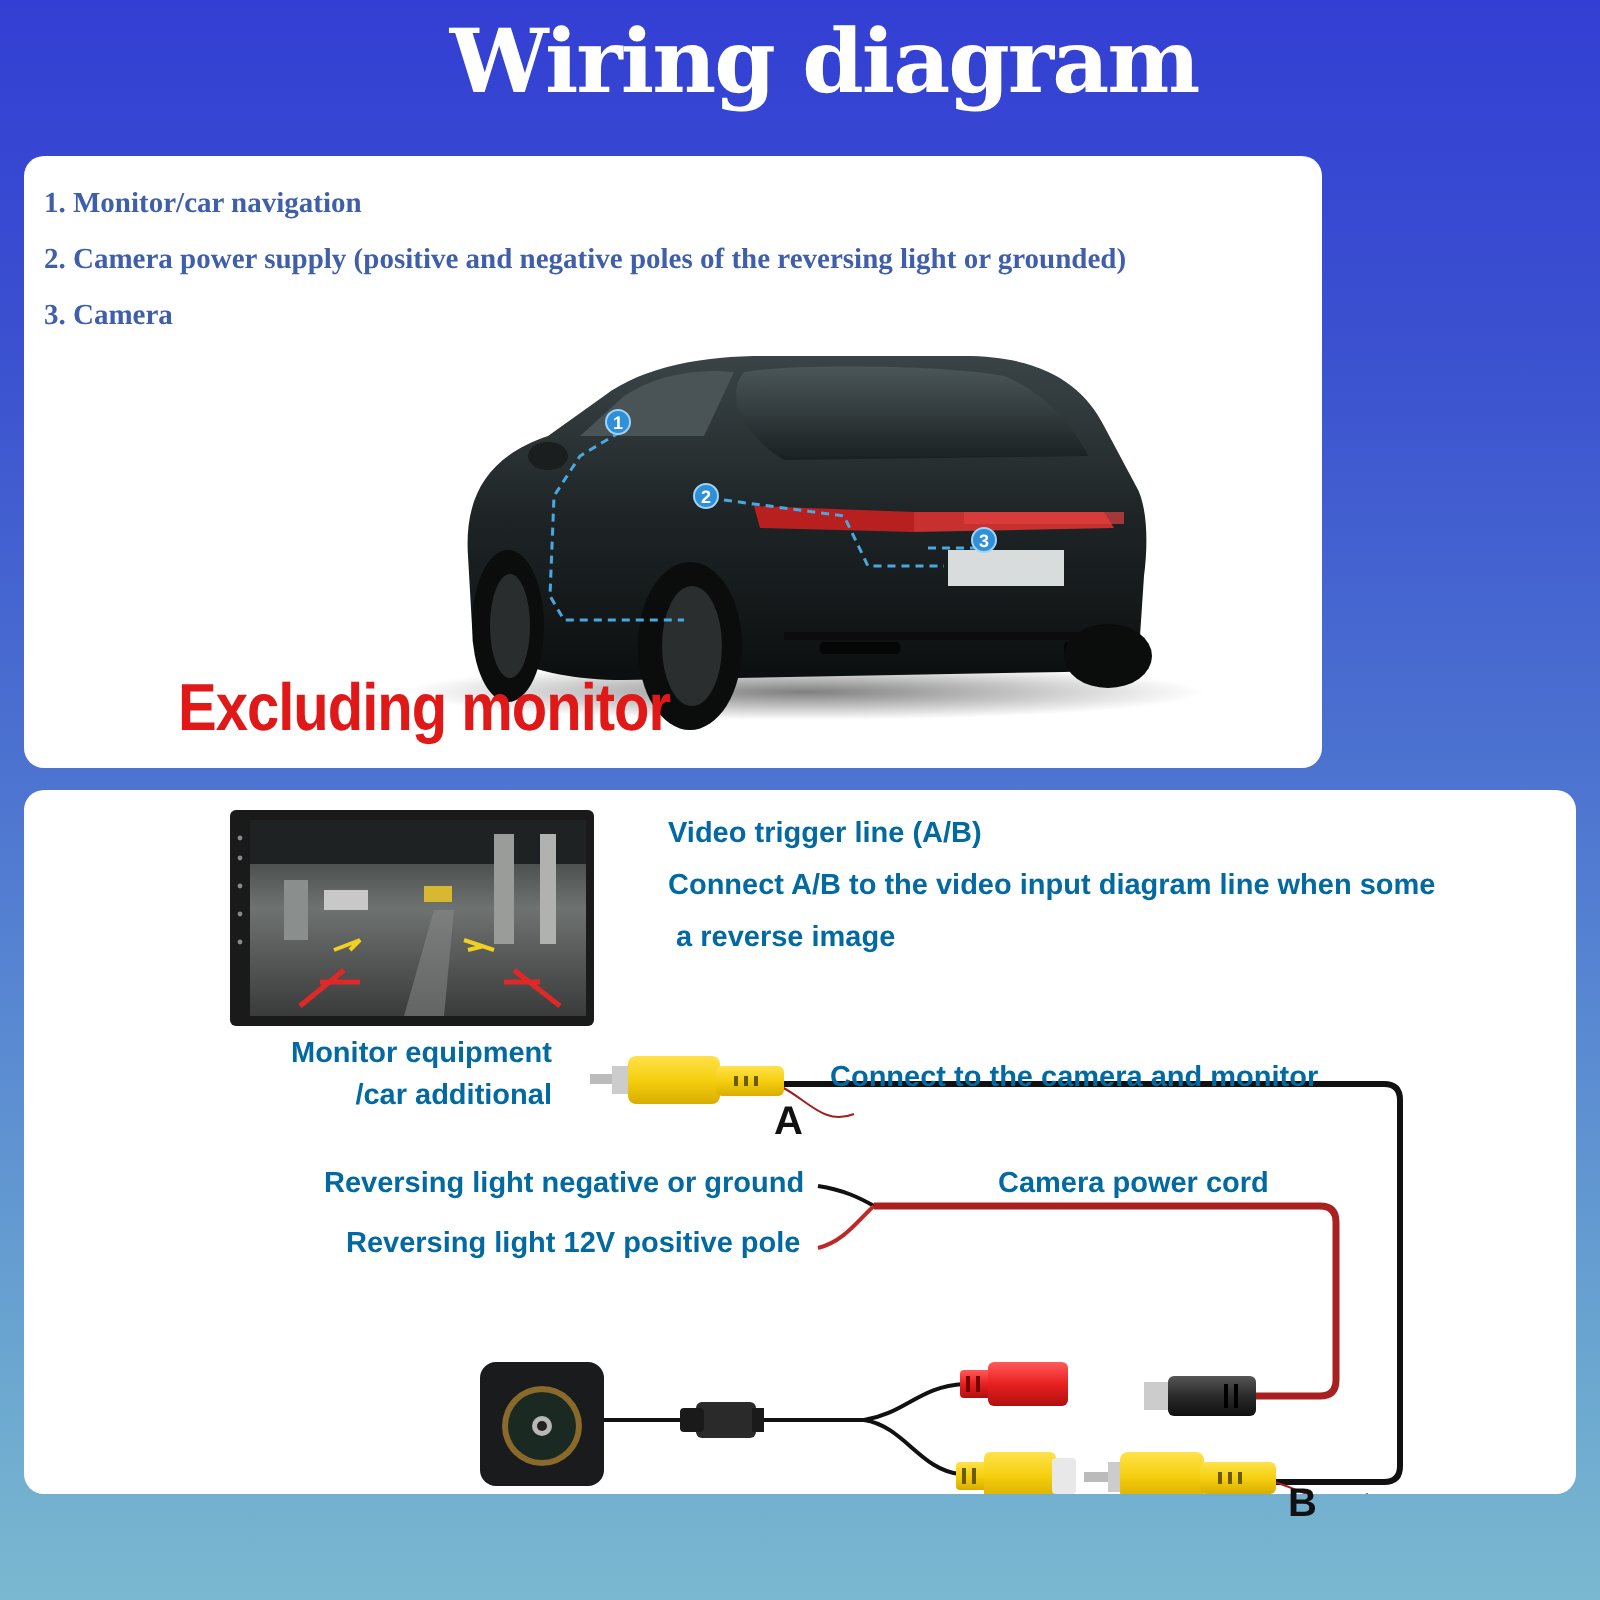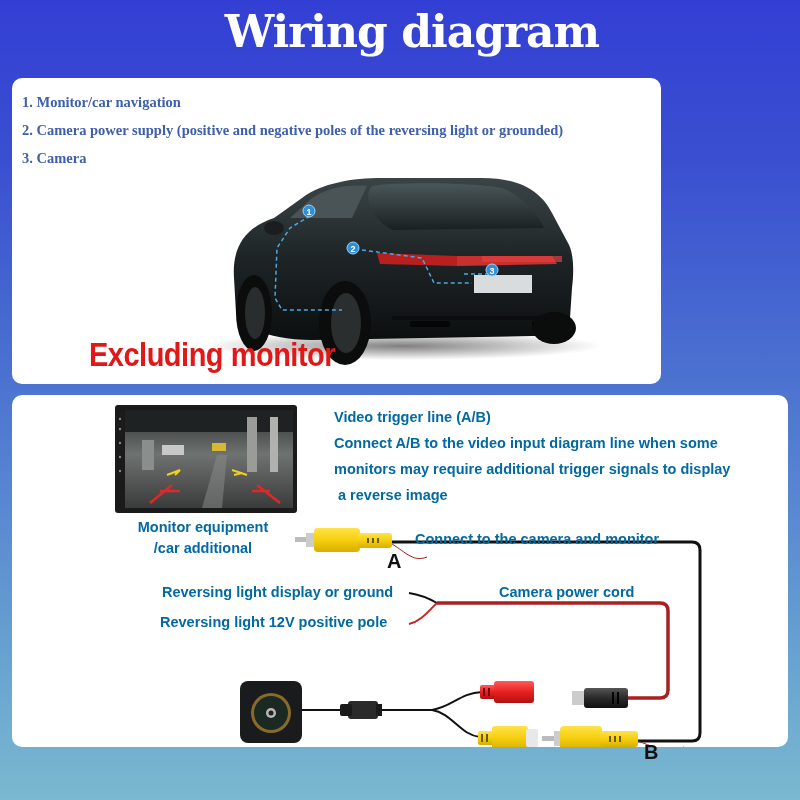--- a/index.html
+++ b/index.html
@@ -219,29 +219,28 @@
       <rect x="588" y="336" width="38" height="16" rx="3" fill="url(#yel)"></rect>
       <rect x="597" y="341" width="2" height="6" fill="#6a5a00"></rect>
       <rect x="602" y="341" width="2" height="6" fill="#6a5a00"></rect>
       <rect x="607" y="341" width="2" height="6" fill="#6a5a00"></rect>
     </g>
   </svg>
 
   <div class="blue-text" style="left:322px; top:9px; font-size:14.5px; line-height:26px;">
     <div>Video trigger line (A/B)</div>
     <div>Connect A/B to the video input diagram line when some</div>
-    <div>monitors may require additional trigger signals to display</div>
     <div style="white-space:pre;"> a reverse image</div>
   </div>
 
-  <div class="blue-text" style="left:118px; top:122px; font-size:14.5px; line-height:21px; text-align:center; width:146px;">
+  <div class="blue-text" style="left:118px; top:122px; font-size:14.5px; line-height:21px; text-align:right; width:146px;">
     <div>Monitor equipment</div>
     <div>/car additional</div>
   </div>
 
   <div class="blue-text" style="left:403px; top:120px; font-size:14.5px;margin-top:16px;">Connect to the camera and monitor</div>
   <div class="blue-text" style="left:487px; top:189px; font-size:14.5px;">Camera power cord</div>
-  <div class="blue-text" style="left:150px; top:189px; font-size:14.5px;">Reversing light display or ground</div>
-  <div class="blue-text" style="left:148px; top:219px; font-size:14.5px;">Reversing light 12V positive pole</div>
+  <div class="blue-text" style="left:150px; top:189px; font-size:14.5px;">Reversing light negative or ground</div>
+  <div class="blue-text" style="left:161px; top:219px; font-size:14.5px;">Reversing light 12V positive pole</div>
 
   <div class="ab-label" style="left:375px; top:155px;">A</div>
   <div class="ab-label" style="left:632px; top:366px; top:346px;">B</div>
 </div>
 
 </body></html>

